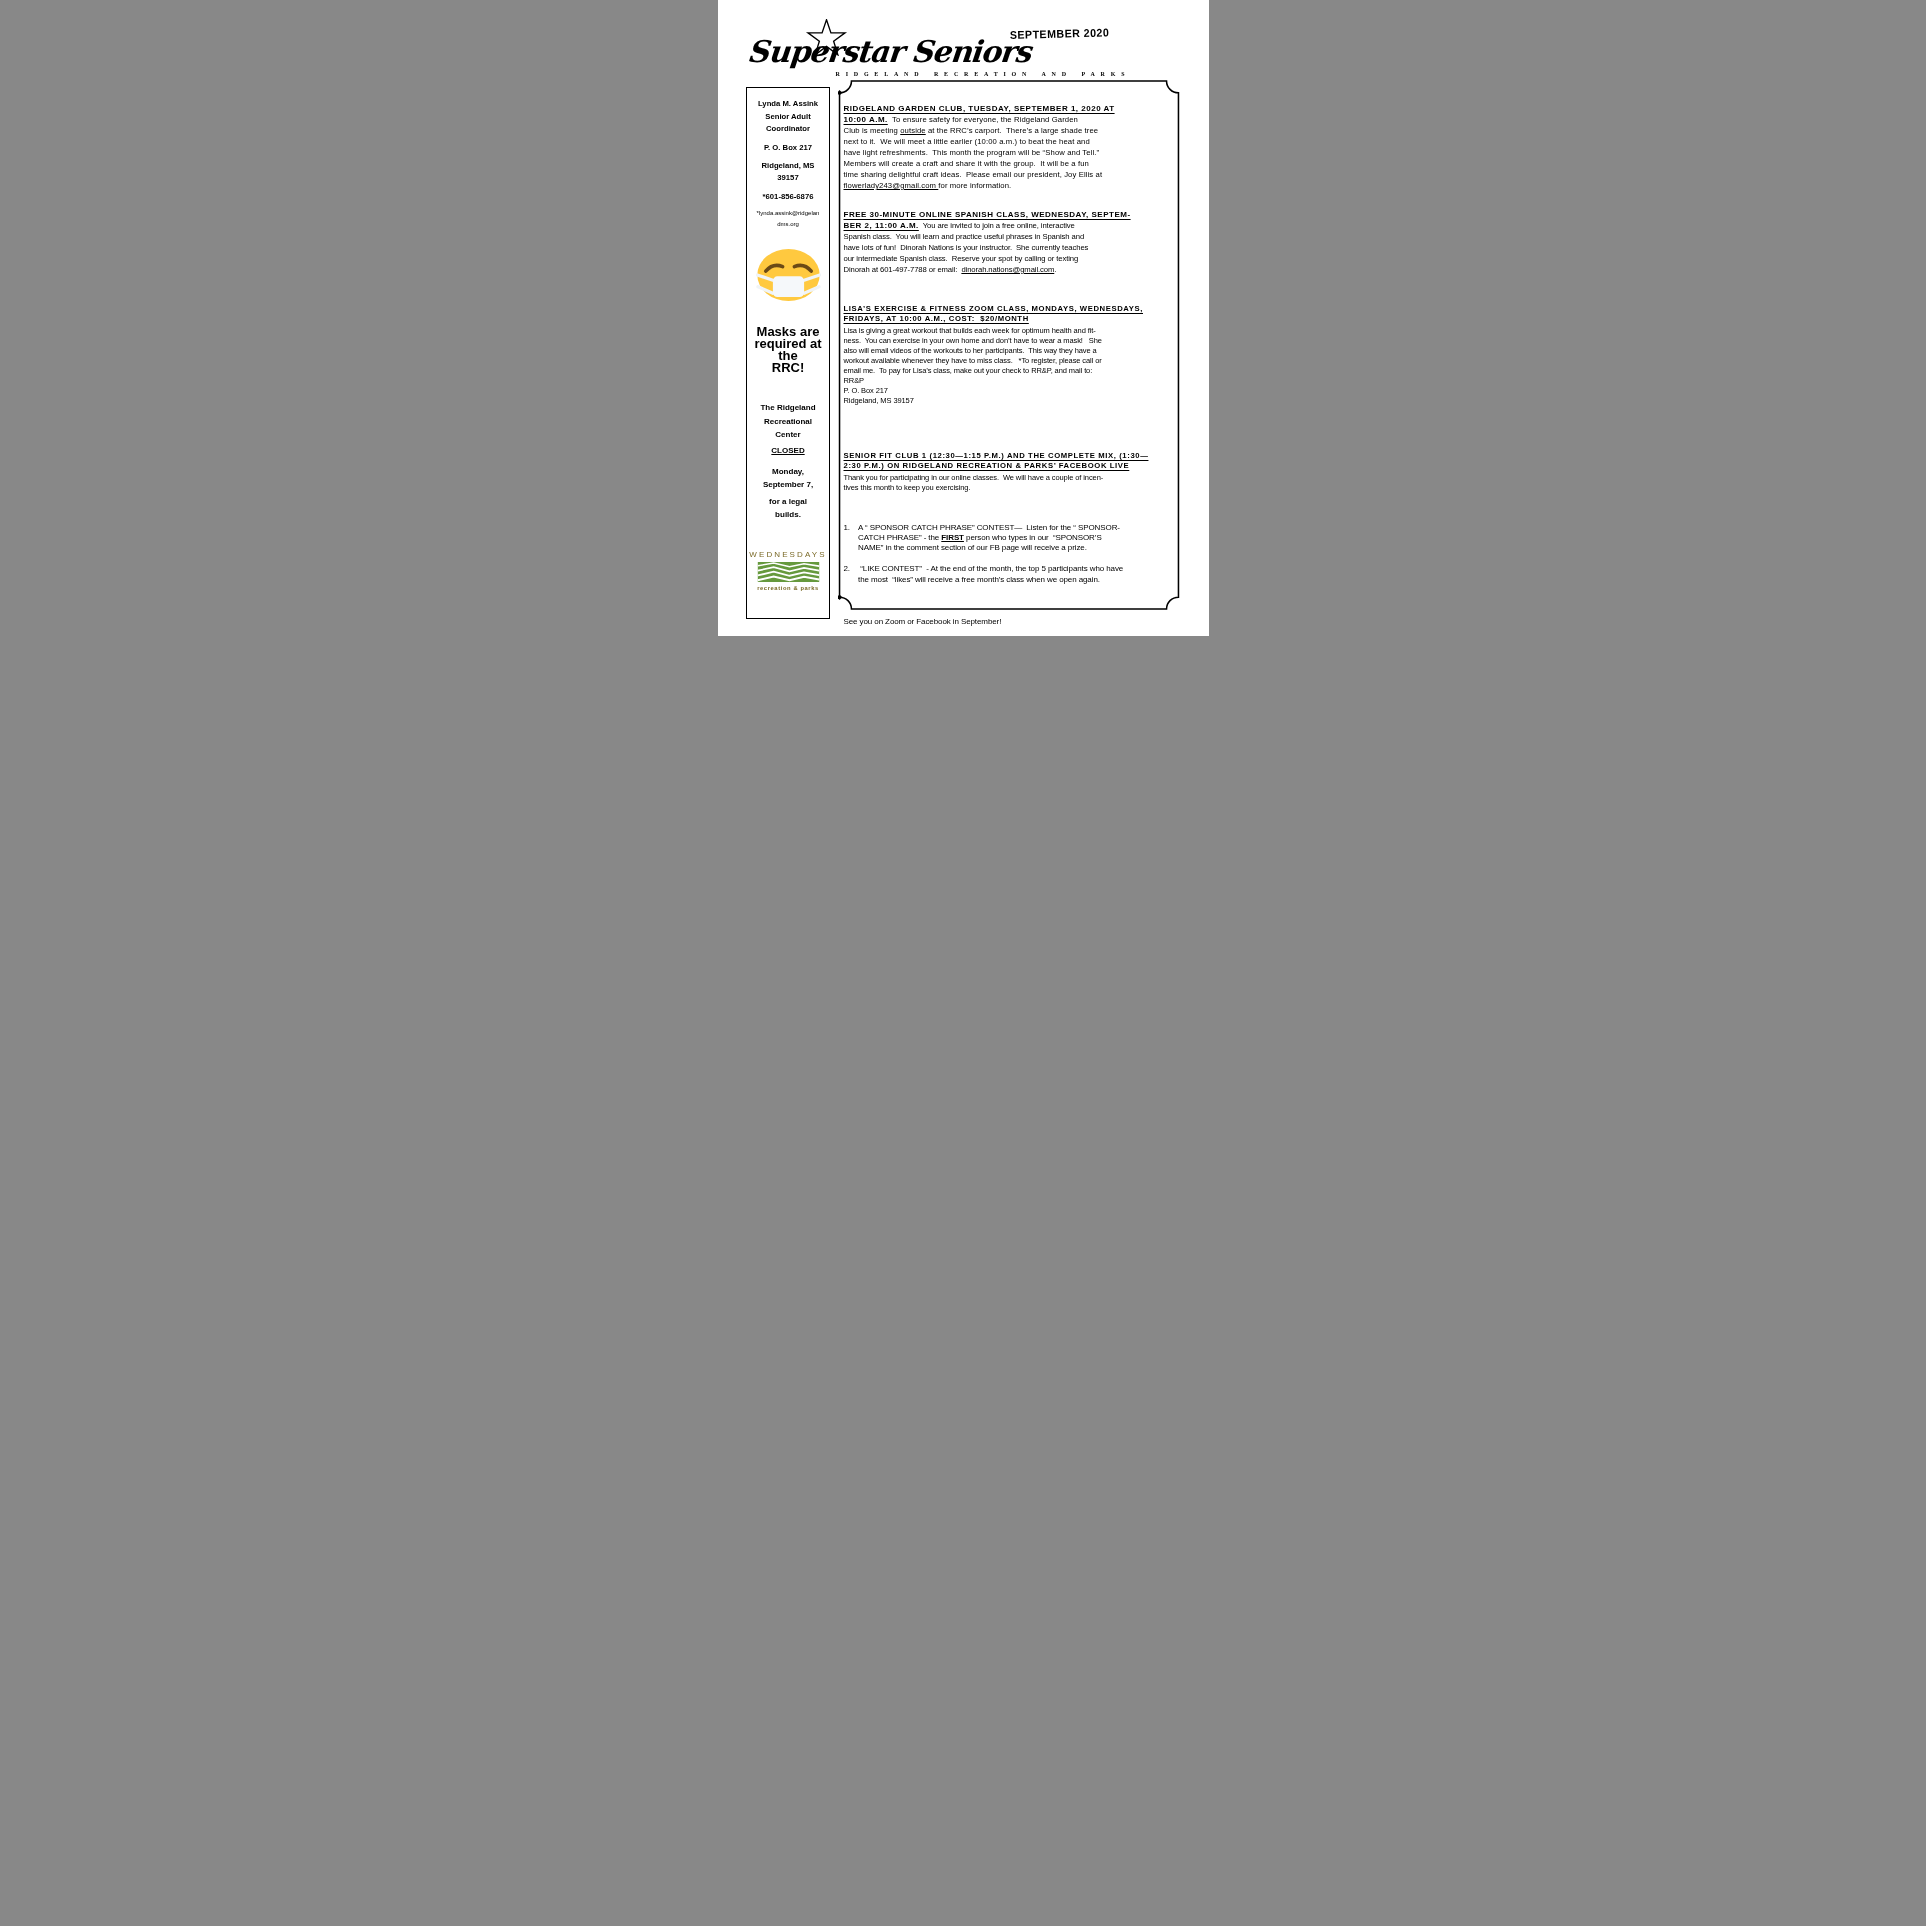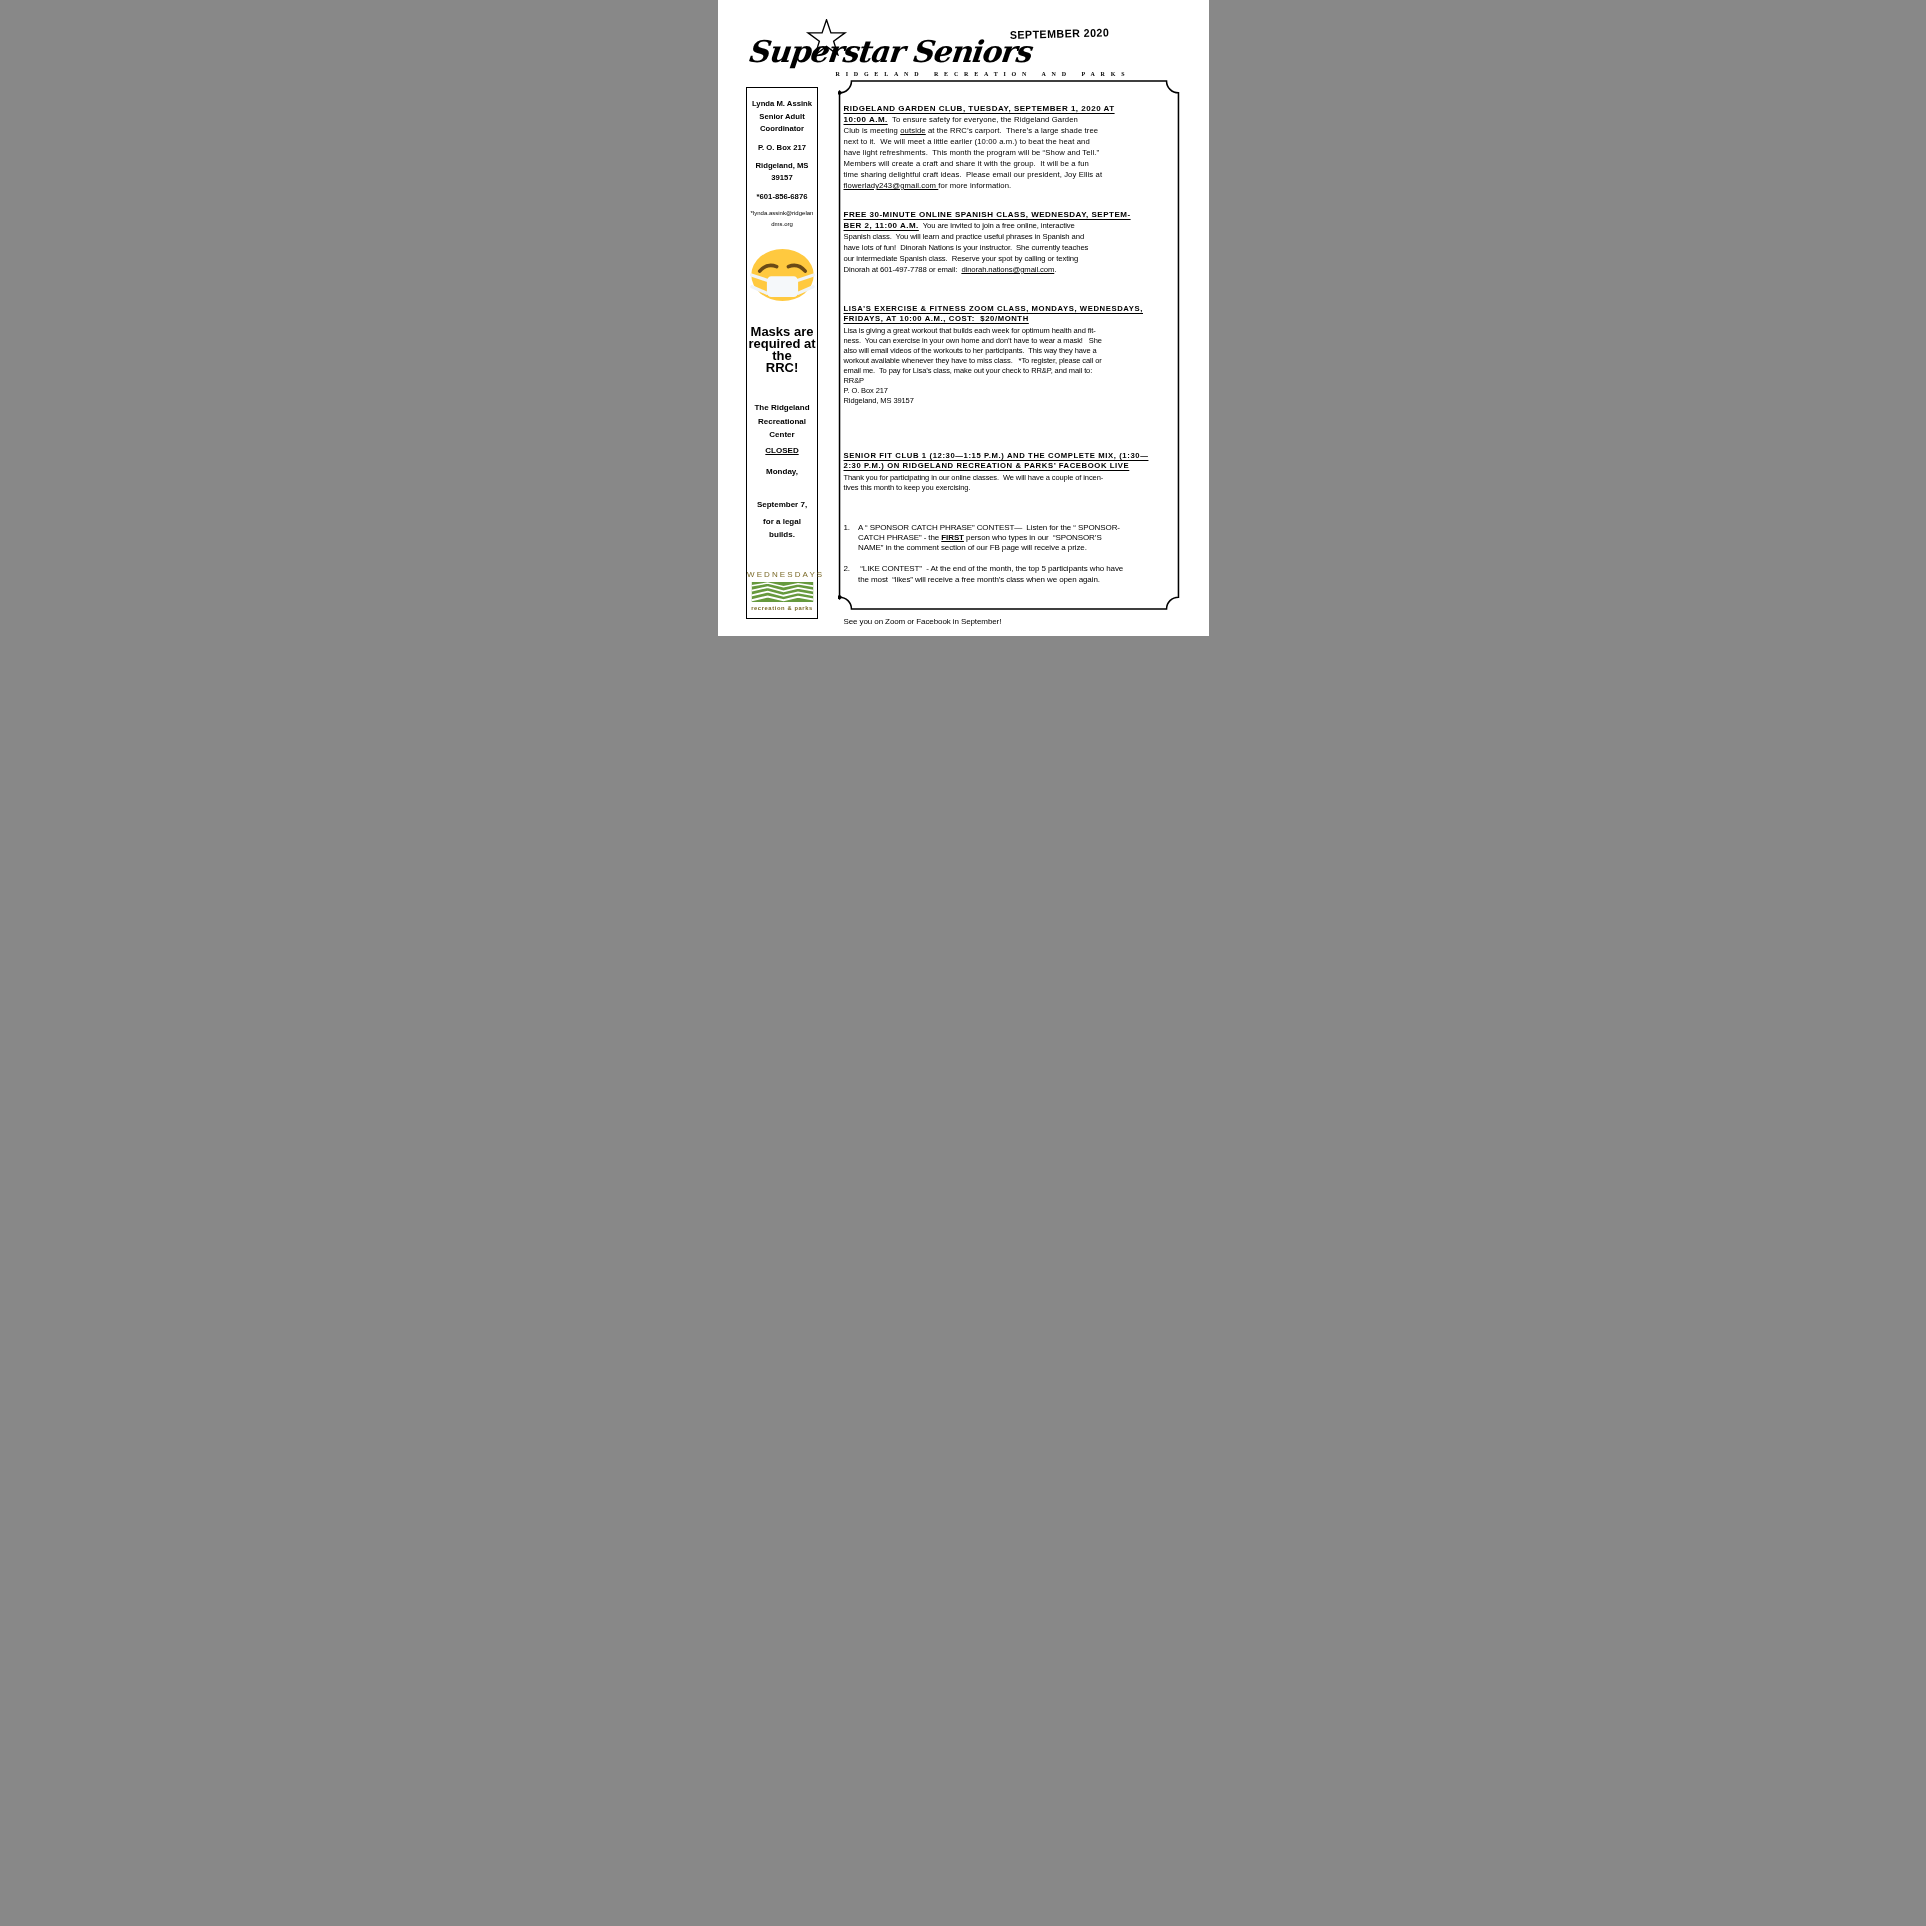--- a/index.html
+++ b/index.html
@@ -23,36 +23,36 @@
     transform:rotate(-1.5deg) scaleX(0.95); transform-origin:left bottom;
   }
   .org-tagline {
     position:absolute; left:118px; top:71px; font-family:"Liberation Serif", serif;
     font-weight:bold; font-size:6px; letter-spacing:5.8px; word-spacing:2.3px; white-space:nowrap;
   }
   
   .frame { position:absolute; left:120px; top:80px; width:342px; height:530px; }
   
   .sidebar {
-    position:absolute; left:28.5px; top:87px; width:72px; height:532px;
+    position:absolute; left:28.5px; top:87px; width:84px; height:532px;
     border:1.3px solid #000; text-align:center; font-weight:bold; z-index:3; background:#fff;
   }
   .sb-name { margin-top:10px; font-size:7.7px; line-height:11.6px; }
   .sb-role { margin-top:1.9px; font-size:7.7px; line-height:12px; }
   .sb-po   { margin-top:7px; font-size:7.7px; line-height:11.6px; }
   .sb-city { margin-top:5.8px; font-size:7.7px; line-height:12.3px; }
   .sb-phone{ margin-top:6.2px; font-size:7.7px; line-height:11.6px; }
   .sb-email{ margin-top:5.4px; font-size:6px; line-height:11.6px; font-weight:normal; }
   .sb-emoji{ margin-top:14.6px; }
   .sb-masks{ margin-top:20px; font-size:13px; line-height:12px; }
   .sb-rrc  { margin-top:27px; font-size:8px; line-height:13.5px; }
   .sb-closed { margin-top:3.5px; font-size:8px; line-height:11.6px;
     text-decoration:underline; text-decoration-thickness:1px; text-underline-offset:1.2px; }
   .sb-monday { margin-top:8.5px; font-size:8px; line-height:11.6px; }
-  .sb-sept   { margin-top:22px; font-size:8px; line-height:11.6px; }
+  .sb-sept   { margin-top:2px; font-size:8px; line-height:11.6px; }
   .sb-legal  { margin-top:5.4px; font-size:8px; line-height:11.6px; }
   .sb-holiday{ margin-top:1.2px;  font-size:8px; line-height:11.6px; }
   .logo-name { margin-top:30px; font-size:8px; font-weight:normal; letter-spacing:2.1px;
                color:#7B6A28; line-height:9.2px; }
   .logo-waves{ margin-top:2.3px; }
   .logo-tagline { margin-top:1.9px; font-size:5.8px; font-weight:bold; letter-spacing:0.6px; color:#7B6A28; }
   
   .content { position:absolute; left:126px; top:80px; width:317px; z-index:2; }
   .sec { white-space:pre-wrap; }
   .hd  { font-weight:bold; text-decoration:underline; text-decoration-thickness:1.3px; text-underline-offset:1.9px; }

